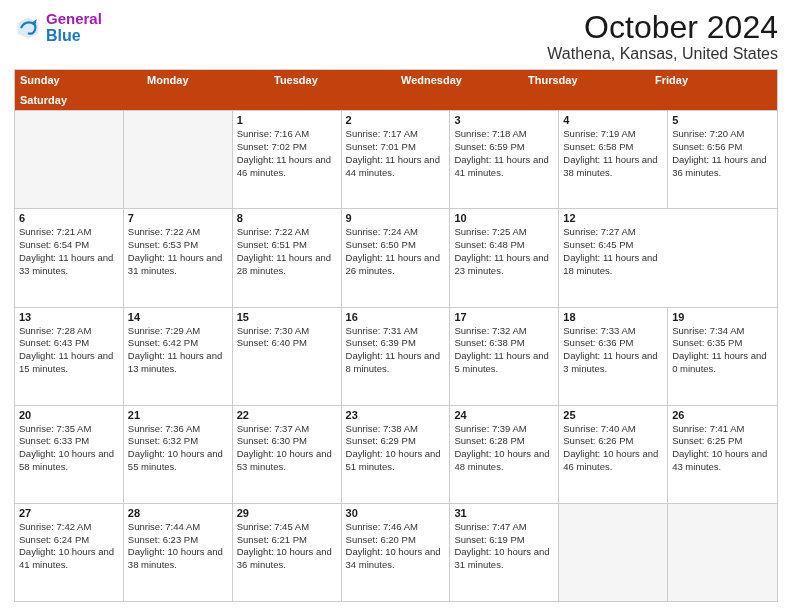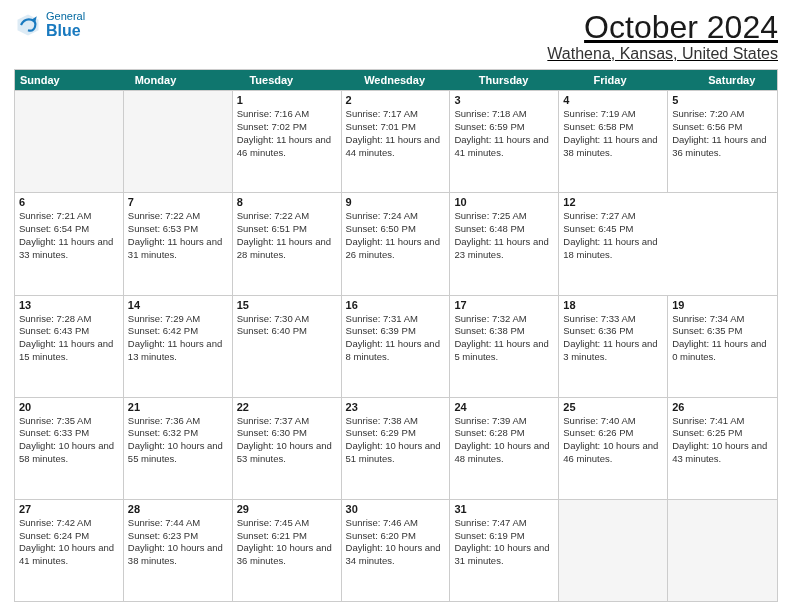--- a/index.html
+++ b/index.html
@@ -27,43 +27,41 @@
       display: flex;
       align-items: center;
       gap: 4px;
     }
     .logo-icon {
       width: 28px;
       height: 28px;
     }
     .title-area {
       text-align: right;
-      text-decoration: underline;
     }
     .month-title {
       font-size: 32px;
       font-weight: normal;
       color: #1a1a1a;
       line-height: 1.1;
     }
     .location-title {
       font-size: 16px;
       color: #333;
     }
     .calendar {
       flex: 1;
       display: flex;
       flex-direction: column;
       border: 1px solid #ccc;
     }
     .cal-header {
       display: grid;
-      grid-template-columns: repeat(7, 1fr);
-      background: #0f766e;
-      gap: 41px;
+      grid-template-columns: repeat(6, 1fr);
+      background: #c2410c;
     }
     .cal-header-cell {
       color: #fff;
       font-size: 11px;
       font-weight: bold;
       padding: 4px 5px;
       text-align: left;
     }
     .cal-body {
       flex: 1;
@@ -105,21 +103,21 @@
 
 <div class="page">
   <div class="header">
     <div class="logo">
       <svg class="logo-icon" viewBox="0 0 32 32">
         <polygon points="16,4 28,10 28,22 16,28 4,22 4,10" fill="#1a7abf" opacity="0.15"></polygon>
         <path d="M8 16 Q12 8 20 10 Q26 12 24 18 Q22 24 16 22" fill="none" stroke="#1a7abf" stroke-width="2.5"></path>
         <path d="M20 10 L26 6 L24 14" fill="#1a7abf"></path>
       </svg>
       <div>
-        <div style="font-size:11px;font-weight:normal;color:#0369a1;">General</div>
+        <div style="font-size:15px;font-weight:bold;color:#a21caf;">General</div>
         <div style="font-size:16px;font-weight:bold;color:#1a7abf;">Blue</div>
       </div>
     </div>
     <div class="title-area">
       <div class="month-title">October 2024</div>
       <div class="location-title">Wathena, Kansas, United States</div>
     </div>
   </div>
 
   <div class="calendar">

